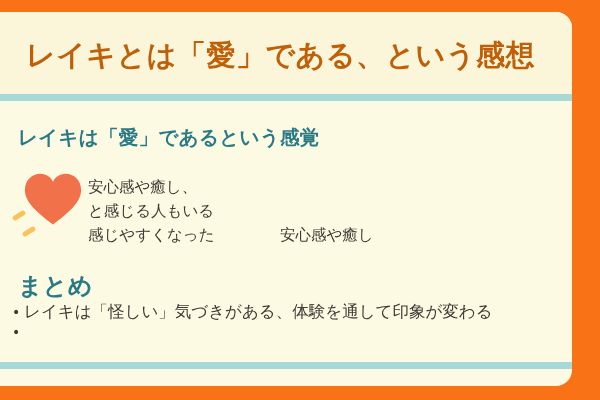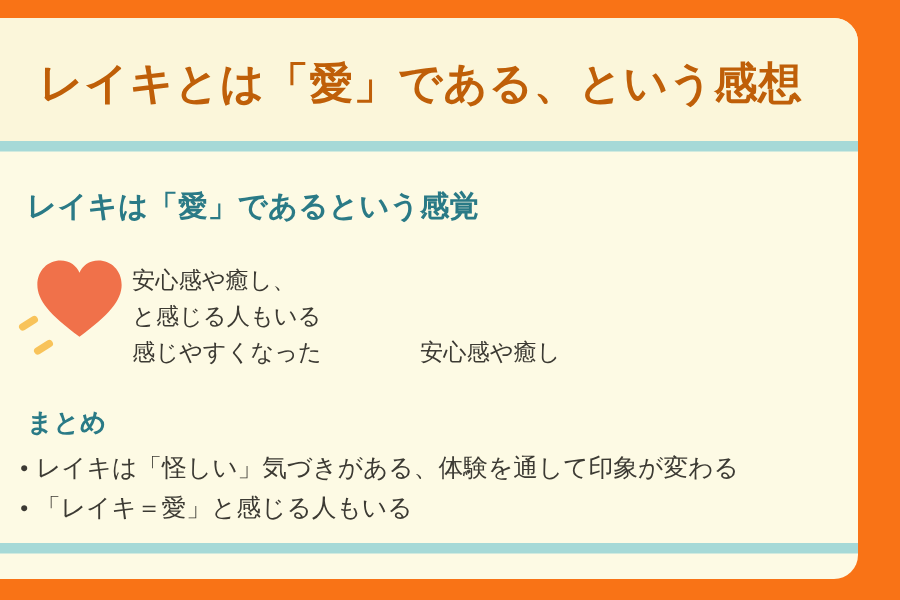--- a/index.html
+++ b/index.html
@@ -117,21 +117,21 @@
     white-space: nowrap;
   }
   #col-left  { flex: 0 0 192px; padding-top: 2px; }
   #col-right { flex: 1 1 auto;  padding-top: 2px; }
 
   
   #summary-heading {
     position: absolute;
     left: 36px;
     top: 258px;
-    font-size: 17px;
+    font-size: 24px;
     font-weight: bold;
     color: #2a7a86;
     letter-spacing: 0.3px;
   }
   #summary-list {
     position: absolute;
     left: 30px;
     top: 286px;
     right: 26px;
     margin: 0;
@@ -193,21 +193,20 @@
 
     <div id="summary-heading">まとめ</div>
 
     <ul id="summary-list">
       <li>
         <span class="bullet-dot">•</span>
         <span>レイキは「怪しい」気づきがある、体験を通して印象が変わる</span>
       </li>
       <li>
         <span class="bullet-dot">•</span>
-        <span>「レイキ＝愛」と感じる人もいる</span>
       </li>
     </ul>
 
     <div class="rule" id="rule-bottom"></div>
 
   </div>
 
 </div>
 
 </body></html>

